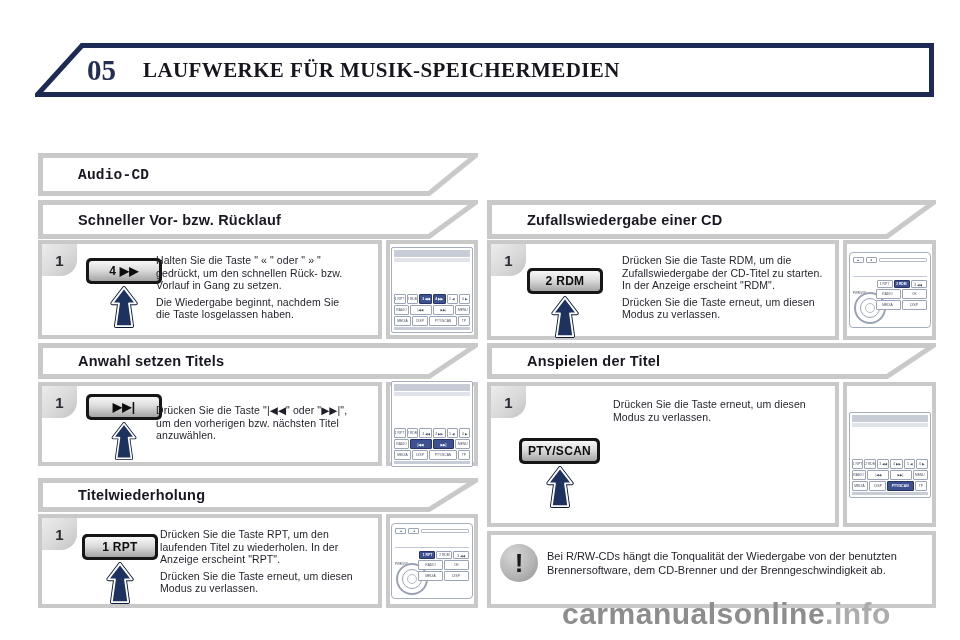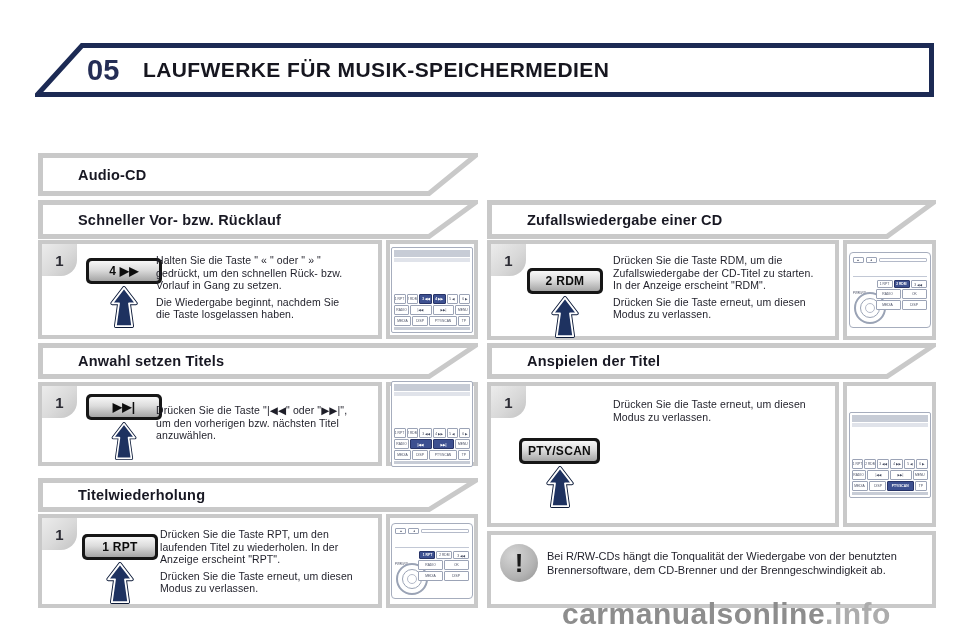--- a/index.html
+++ b/index.html
@@ -106,30 +106,30 @@
     font-size:11px;line-height:13.5px;color:#1e1e28;}
 
   
   .watermark{position:absolute;left:562px;top:597px;font-weight:bold;font-size:30px;
     letter-spacing:.5px;color:#8d8d8d;white-space:nowrap;}
   .watermark .suffix{color:#acacac;}
 </style>
 </head>
 <body>
 
-<div class="abs" style="left:35px;top:43px;width:900px;height:54px;">
+<div class="abs" style="left:35px;top:43px;width:900px;height:54px;font-family:Liberation Serif, serif;">
   <svg width="900" height="54" viewBox="0 0 900 54">
     <polygon points="47,2.5 896.5,2.5 896.5,51.5 2.5,51.5" fill="#ffffff" stroke="#1c2a54" stroke-width="5"></polygon>
   </svg>
   <div class="hdr-text" style="left:52px;">05</div>
   <div class="hdr-text hdr-title" style="left:108px;">LAUFWERKE FÜR MUSIK-SPEICHERMEDIEN</div>
 </div>
 <style>.hdr-text{font-weight:bold;font-size:29px;color:#242d55;} .hdr-title{font-size:21px;color:#16161f;}</style>
 
-<div class="banner" style="left:38px;top:153px;width:440px;height:43px;">
+<div class="banner" style="left:38px;top:153px;width:440px;height:43px;font-family:Liberation Mono, monospace;">
   <svg width="440" height="43" viewBox="0 0 440 43">
     <polygon points="2.5,2.5 437.5,2.5 391,40.5 2.5,40.5" fill="#ffffff" stroke="#c9c9c9" stroke-width="5"></polygon>
   </svg>
   <span class="banner-label">Audio-CD</span>
 </div>
 
 <div class="banner" style="left:38px;top:200px;width:440px;height:39px;">
   <svg width="440" height="39" viewBox="0 0 440 39">
     <polygon points="2.5,2.5 437.5,2.5 391,36.5 2.5,36.5" fill="#ffffff" stroke="#c9c9c9" stroke-width="5"></polygon>
   </svg>
@@ -374,21 +374,21 @@
   <div class="badge">1</div>
   <div class="keywrap" style="left:36px;top:24px;">
     <div class="key">
       <div class="key-face">2 RDM</div>
     </div>
     <svg class="arrow" width="28" height="42" viewBox="0 0 30 46">
       <polygon points="15,2 28,19 20.5,19 24,44 6,44 9.5,19 2,19" fill="#1e3260" stroke="#0c1a38" stroke-width="4" stroke-linejoin="round"></polygon>
       <polygon points="15,2 28,19 20.5,19 24,44 6,44 9.5,19 2,19" fill="#1e3260" stroke="#ffffff" stroke-width="2" stroke-linejoin="round"></polygon>
     </svg>
   </div>
-  <div class="instr" style="left:122px;top:10px;width:206px;">
+  <div class="instr" style="left:131px;top:10px;width:206px;">
     <p>Drücken Sie die Taste RDM, um die Zufallswiedergabe der CD-Titel zu starten. In der Anzeige erscheint "RDM".</p>
     <p>Drücken Sie die Taste erneut, um diesen Modus zu verlassen.</p>
   </div>
 </div>
 <div class="cbox radio-box" style="left:843px;top:240px;width:93px;height:100px;">
     <div class="rb">
       <div class="rb-top">
         <div class="rb-topbtn">
           <span>▲</span>
         </div>

